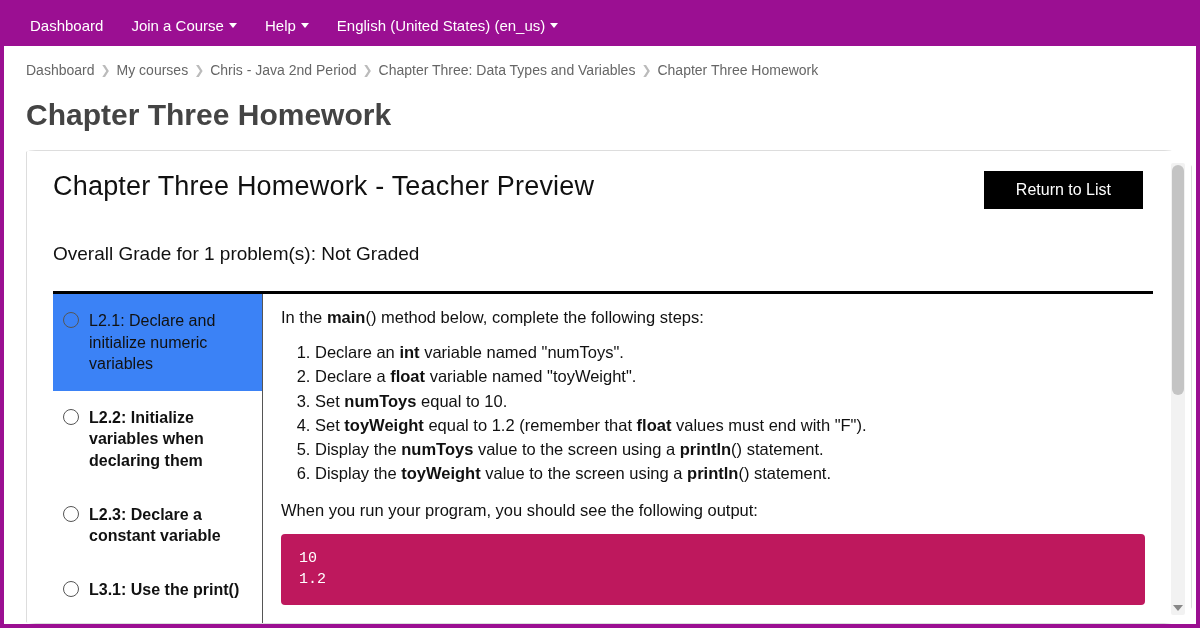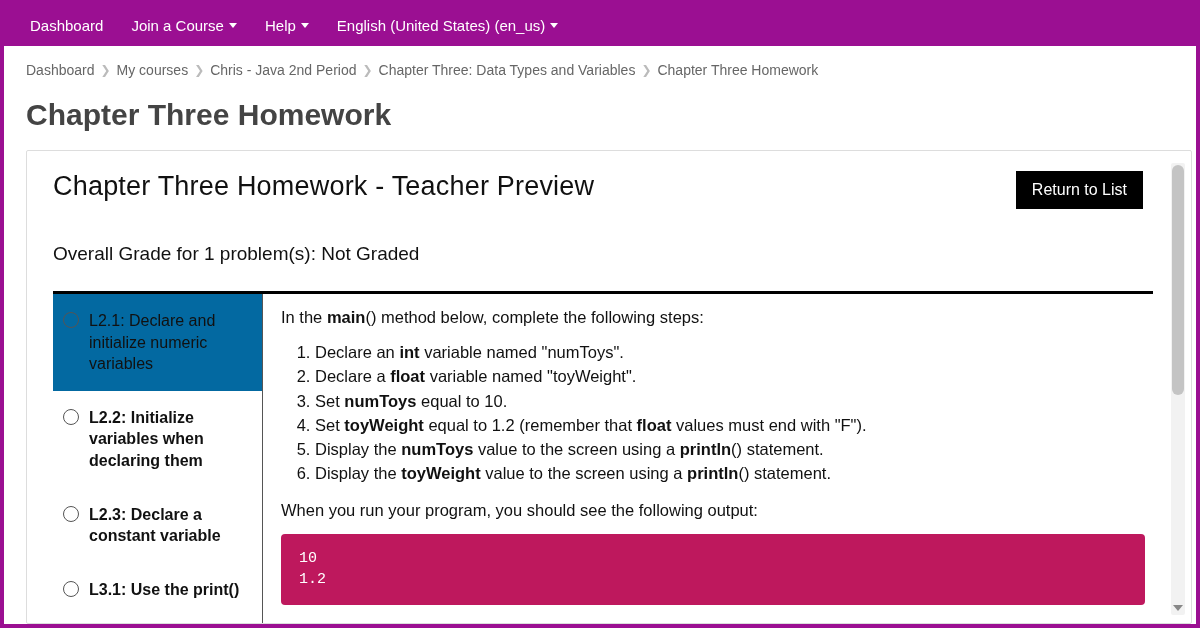--- a/index.html
+++ b/index.html
@@ -14,35 +14,35 @@
 
   
   .crumbs { padding: 16px 22px 16px 22px; font-size: 14px; color: #666; display:flex; flex-wrap:wrap; align-items:center; gap:6px; }
   .crumbs a { color: #666; text-decoration: none; cursor:pointer; }
   .crumbs .sep { color: #bbb; font-size: 12px; }
 
   
   .page-title { padding: 4px 22px 18px 22px; font-size: 30px; font-weight: 700; color: #444; }
 
   
-  .card-wrap { flex:1; padding: 0 4px 0 22px; position: relative; overflow:hidden; }
+  .card-wrap { flex:1; padding: 0 4px 0 22px; position: relative; overflow:hidden;border-radius:32px; }
   .card { border: 1px solid #ddd; border-radius: 2px; height: 100%; padding: 20px 8px 0 26px; display:flex; flex-direction:column; position:relative; }
   .card-inner { flex:1; overflow:hidden; display:flex; flex-direction:column; }
 
   .card-header { display:flex; justify-content:space-between; align-items:flex-start; padding-right:40px; }
   .card-title { font-size: 27px; font-weight: 400; color:#111; letter-spacing:0.2px; }
-  .return-btn { background:#000; color:#fff; border:none; font-size:16px; padding:10px 16px; cursor:pointer; }
+  .return-btn { background:#000; color:#fff; border:none; font-size:16px; padding:10px 32px; cursor:pointer; }
 
   .grade-line { font-size: 19px; color:#111; margin-top: 34px; }
 
   .panel-area { margin-top: 26px; border-top: 3px solid #000; flex:1; display:flex; overflow:hidden; margin-right: 30px; }
 
   .sidebar-col { width: 210px; border-right: 1.5px solid #555; overflow-y:auto; }
   .sidebar-item { padding: 16px 10px 16px 10px; display:flex; align-items:flex-start; gap:10px; cursor:pointer; font-size:16px; line-height:1.35; color:#111; }
-  .sidebar-item.active { background:#0369a1; }
+  .sidebar-item.active { background:#3b82f6; }
   .sidebar-item.alt { border-top: 0; font-weight: bold; }
   .radio { flex:0 0 auto; width:16px; height:16px; border:1.6px solid #555; border-radius:50%; margin-top:2px; }
   .sidebar-item .txt { flex:1; }
 
   .detail-col { flex:1; padding: 14px 8px 0 18px; font-size:16.5px; color:#111; overflow-y:auto; }
   .detail-col p { margin-bottom: 14px; }
   .detail-col ol { margin: 0 0 16px 34px; }
   .detail-col ol li { margin-bottom: 2px; line-height:1.35; }
   .detail-col b { font-weight:700; }
 

